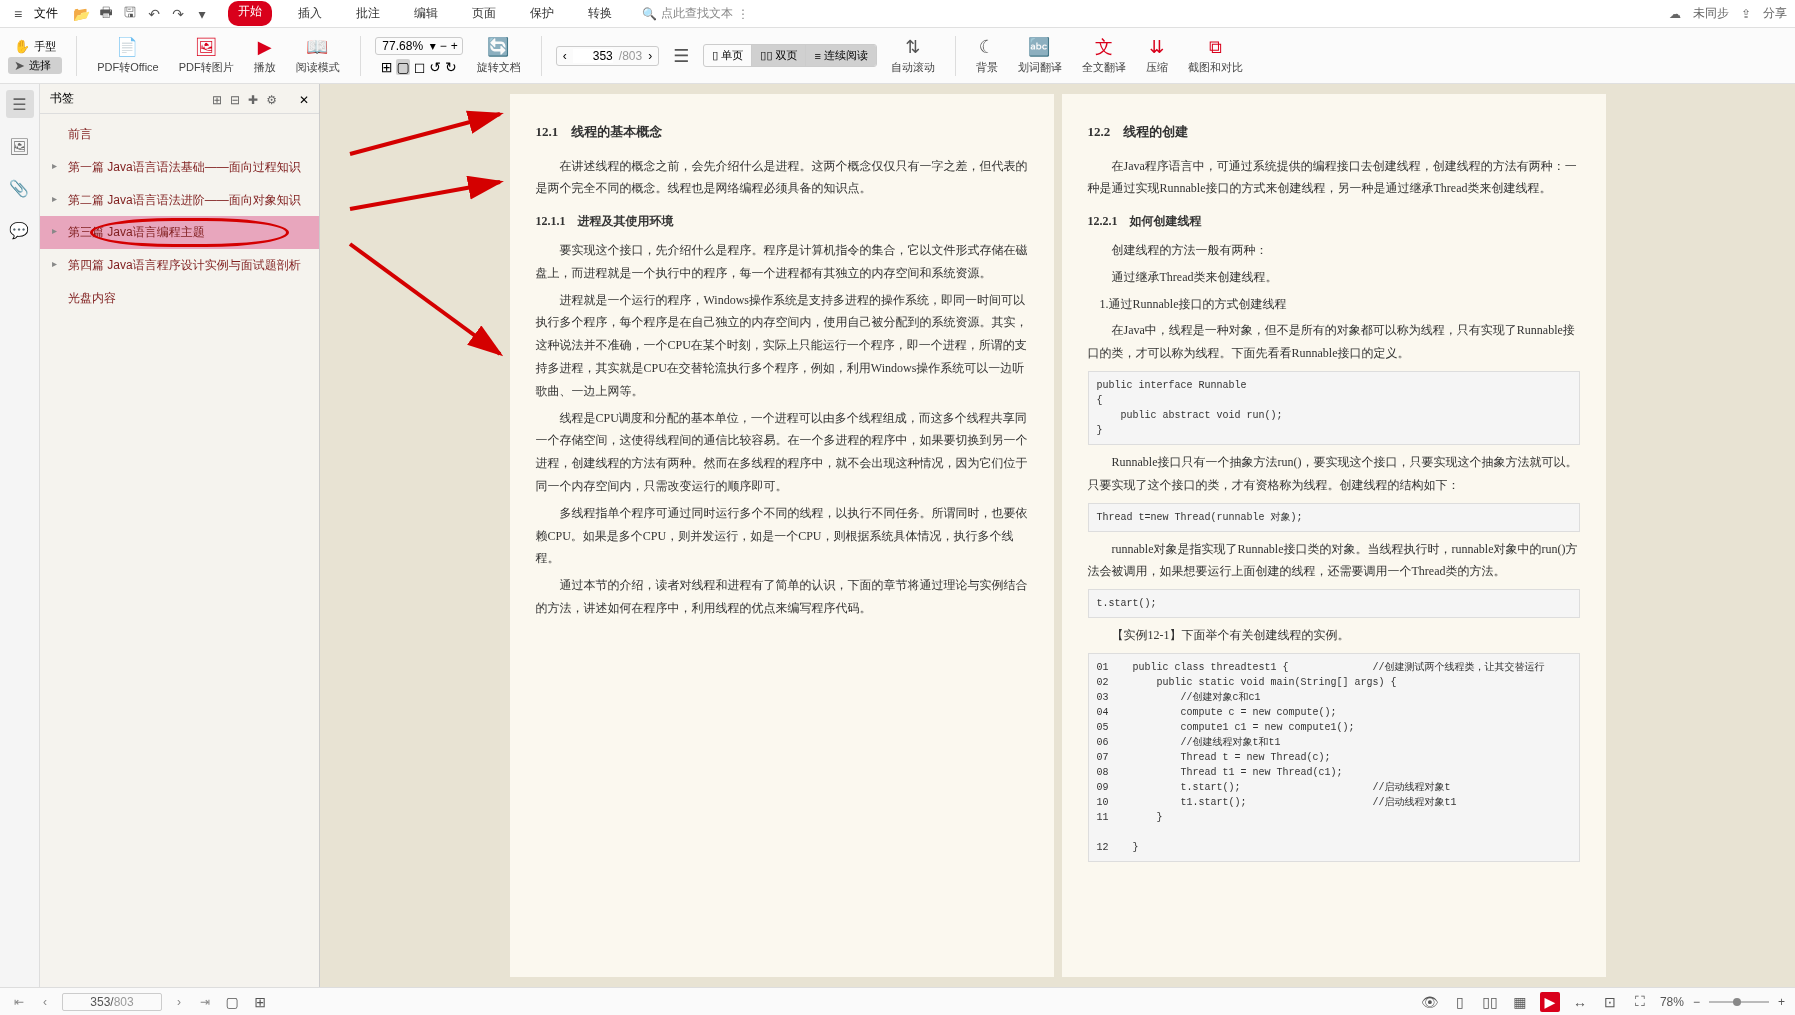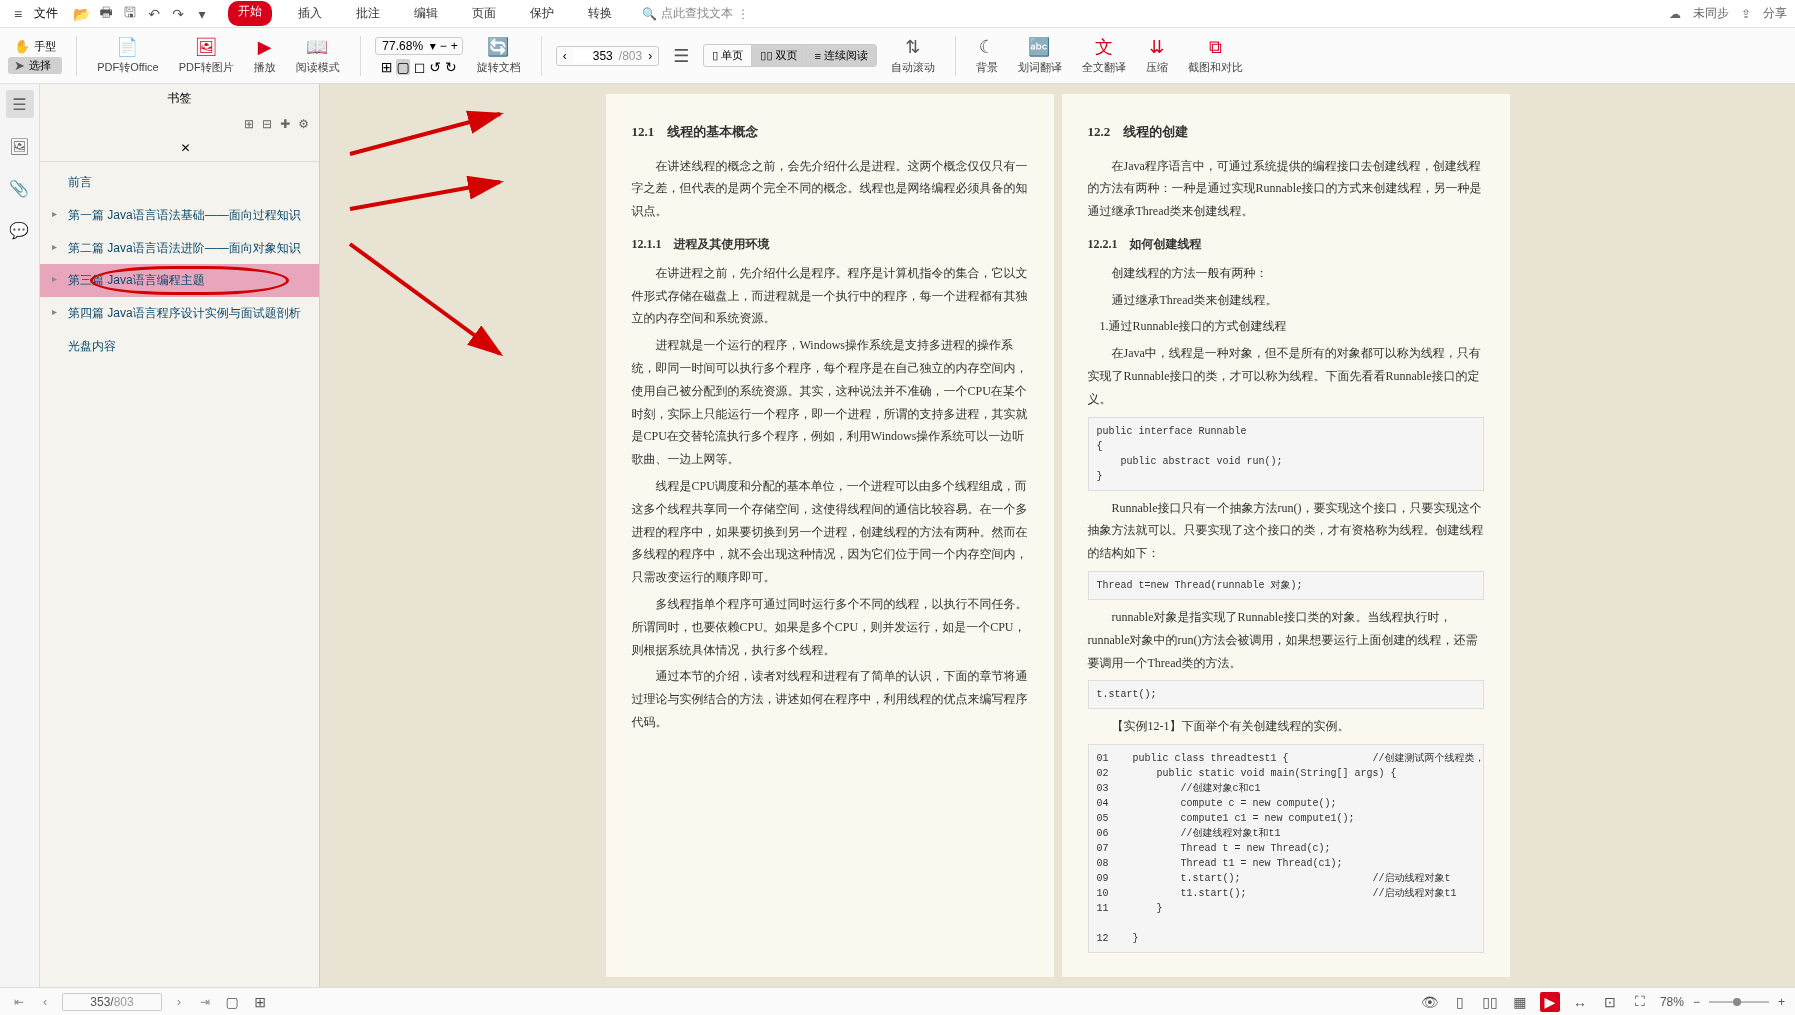--- a/index.html
+++ b/index.html
@@ -39,34 +39,34 @@
 
 .main { display: flex; height: calc(100% - 28px - 56px - 28px); }
 
 
 .side-strip { width: 40px; background: #f5f5f5; border-right: 1px solid #ddd; display: flex; flex-direction: column; align-items: center; padding-top: 6px; gap: 14px; }
 .side-strip .ss-btn { width: 28px; height: 28px; display: flex; align-items: center; justify-content: center; cursor: pointer; font-size: 16px; color: #666; border-radius: 3px; }
 .side-strip .ss-btn.active { background: #ddd; }
 
 
 .bookmarks { width: 280px; background: #f5f3ee; border-right: 1px solid #ccc; display: flex; flex-direction: column; }
-.bm-header { display: flex; align-items: center; padding: 6px 10px; border-bottom: 1px solid #ddd; gap: 10px; flex-direction: column; }
+.bm-header { display: flex; align-items: flex-end; padding: 6px 10px; border-bottom: 1px solid #ddd; gap: 10px; }
 .bm-header .title { font-weight: normal; }
 .bm-header .bm-tools { margin-left: auto; display: flex; gap: 8px; color: #666; }
 .bm-header .close { cursor: pointer; }
 .bm-list { flex: 1; overflow: auto; padding: 4px 0; }
-.bm-item { padding: 8px 12px 8px 28px; cursor: pointer; font-size: 12px; color: #0c4a6e; position: relative; line-height: 1.4; }
+.bm-item { padding: 8px 12px 8px 28px; cursor: pointer; font-size: 12px; color: #7f1d1d; position: relative; line-height: 1.4; }
 .bm-item.has-children::before { content: "▸"; position: absolute; left: 12px; top: 8px; color: #888; font-size: 10px; }
 .bm-item.selected { background: #e8a6bd; }
 .bm-item.highlighted { position: relative; }
 .bm-item.highlighted::after { content: ""; position: absolute; left: 50px; right: 30px; top: 2px; bottom: 2px; border: 3px solid #d40000; border-radius: 50% / 60%; pointer-events: none; }
 
 
 .doc-area { flex: 1; background: #e8e3d3; position: relative; overflow: hidden; display: flex; justify-content: center; padding: 10px 8px; gap: 8px; }
-.page { background: #fbf8ef; width: 448px; padding: 20px 26px; font-family: "SimSun", serif; font-size: 12px; color: #333; line-height: 1.9; overflow: hidden; position: relative; }
+.page { background: #fbf8ef; width: 544px; padding: 20px 26px; font-family: "SimSun", serif; font-size: 12px; color: #333; line-height: 1.9; overflow: hidden; position: relative; }
 .page h3 { font-size: 13px; font-weight: bold; margin: 6px 0 10px; }
 .page h4 { font-size: 12px; font-weight: bold; margin: 10px 0 6px; }
 .page p { text-indent: 2em; margin: 4px 0; }
 .codebox { background: #f5f5f5; border: 1px solid #ddd; padding: 6px 8px; font-family: "Courier New", monospace; font-size: 10px; white-space: pre; margin: 6px 0; line-height: 1.5; overflow: hidden; }
 
 
 .statusbar { height: 28px; border-top: 1px solid #ddd; display: flex; align-items: center; padding: 0 10px; gap: 8px; font-size: 12px; color: #555; background: #fafafa; }
 .statusbar .nav-btn { width: 18px; text-align: center; cursor: pointer; color: #888; }
 .statusbar .page-field { border: 1px solid #ccc; padding: 1px 4px; width: 100px; text-align: center; border-radius: 2px; }
 .statusbar .right { margin-left: auto; display: flex; align-items: center; gap: 10px; }
@@ -257,21 +257,21 @@
       <line x1="10" y1="10" x2="160" y2="120" stroke="#d40000" stroke-width="4" marker-end="url(#ah1)"></line>
     </svg>
     <svg class="arrow-svg" style="left:590px;top:50px;width:120px;height:100px;">
       <line x1="10" y1="90" x2="110" y2="10" stroke="#d40000" stroke-width="4" marker-end="url(#ah1)"></line>
     </svg>
 
     <div class="page">
       <h3>12.1　线程的基本概念</h3>
       <p>在讲述线程的概念之前，会先介绍什么是进程。这两个概念仅仅只有一字之差，但代表的是两个完全不同的概念。线程也是网络编程必须具备的知识点。</p>
       <h4>12.1.1　进程及其使用环境</h4>
-      <p>在讲进程之前，先介绍什么是程序。程序是计算机指令的集合，它以文件形式存储在磁盘上，而进程就是一个执行中的程序，每一个进程都有其独立的内存空间和系统资源。</p>
+      <p>要实现这个接口，先介绍什么是程序。程序是计算机指令的集合，它以文件形式存储在磁盘上，而进程就是一个执行中的程序，每一个进程都有其独立的内存空间和系统资源。</p>
       <p>进程就是一个运行的程序，Windows操作系统是支持多进程的操作系统，即同一时间可以执行多个程序，每个程序是在自己独立的内存空间内，使用自己被分配到的系统资源。其实，这种说法并不准确，一个CPU在某个时刻，实际上只能运行一个程序，即一个进程，所谓的支持多进程，其实就是CPU在交替轮流执行多个程序，例如，利用Windows操作系统可以一边听歌曲、一边上网等。</p>
       <p>线程是CPU调度和分配的基本单位，一个进程可以由多个线程组成，而这多个线程共享同一个存储空间，这使得线程间的通信比较容易。在一个多进程的程序中，如果要切换到另一个进程，创建线程的方法有两种。然而在多线程的程序中，就不会出现这种情况，因为它们位于同一个内存空间内，只需改变运行的顺序即可。</p>
       <p>多线程指单个程序可通过同时运行多个不同的线程，以执行不同任务。所谓同时，也要依赖CPU。如果是多个CPU，则并发运行，如是一个CPU，则根据系统具体情况，执行多个线程。</p>
       <p>通过本节的介绍，读者对线程和进程有了简单的认识，下面的章节将通过理论与实例结合的方法，讲述如何在程序中，利用线程的优点来编写程序代码。</p>
     </div>
 
     <div class="page">
       <h3>12.2　线程的创建</h3>
       <p>在Java程序语言中，可通过系统提供的编程接口去创建线程，创建线程的方法有两种：一种是通过实现Runnable接口的方式来创建线程，另一种是通过继承Thread类来创建线程。</p>
       <h4>12.2.1　如何创建线程</h4>

